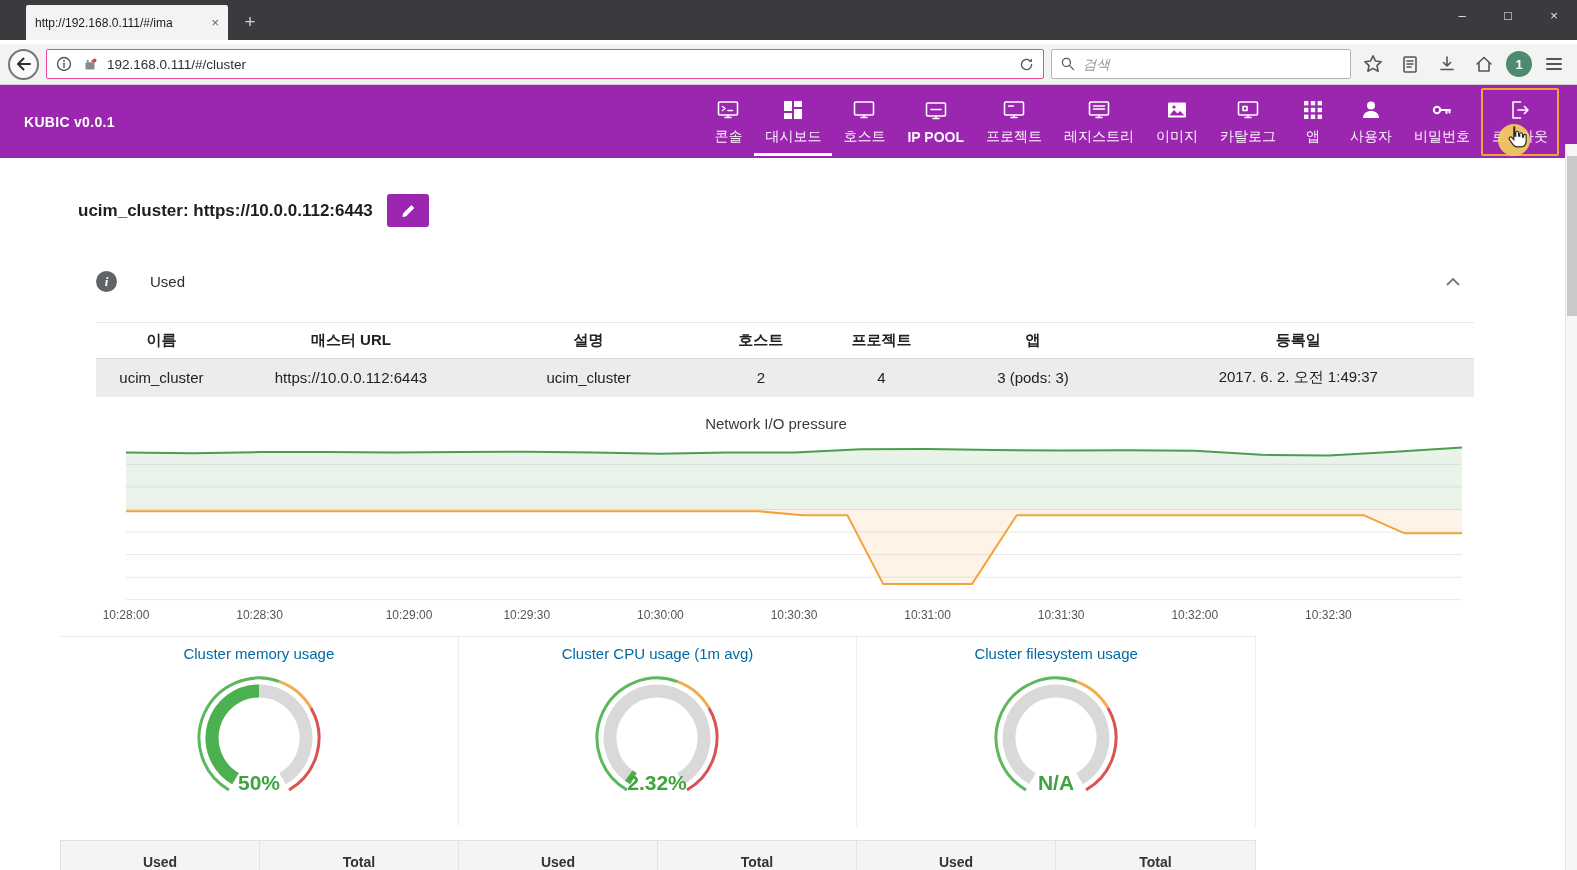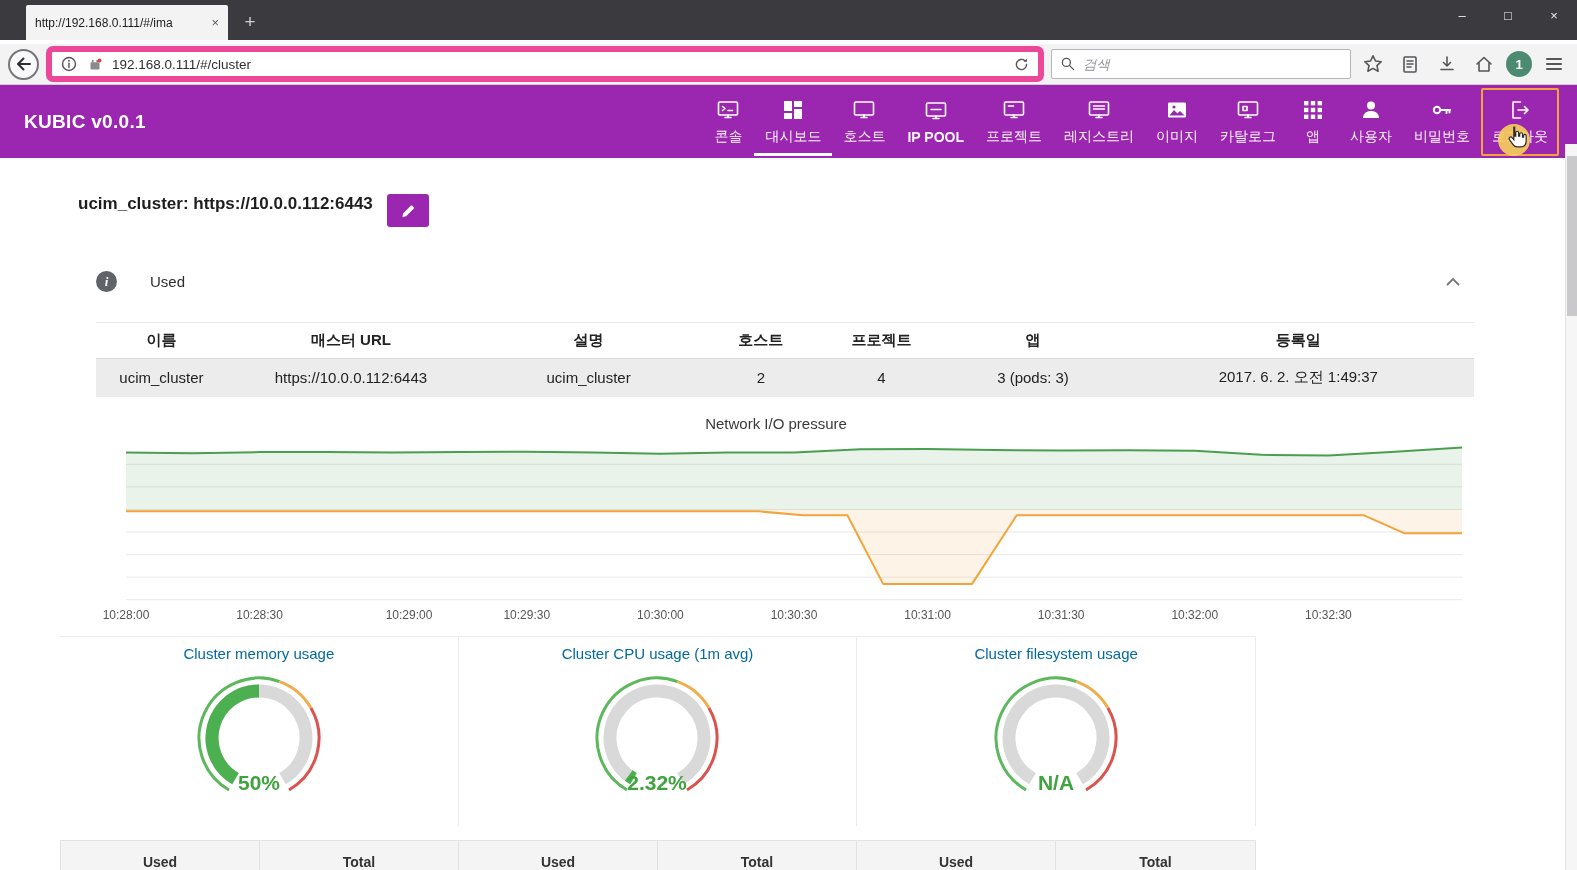--- a/index.html
+++ b/index.html
@@ -7,47 +7,47 @@
 
 .titlebar{position:absolute;left:0;top:0;width:1577px;height:40px;background:#3b3b3f}
 .tab{position:absolute;left:26px;bottom:0;width:202px;height:35px;background:#f3f3f4;border-radius:2px 2px 0 0;display:flex;align-items:center;padding:0 9px}
 .tab-title{flex:1;font-size:12px;color:#1c1c1e;white-space:nowrap;overflow:hidden}
 .tab-close{color:#5f5f63;font-size:13px;margin-left:6px}
 .newtab{position:absolute;left:236px;bottom:4px;width:28px;height:28px;color:#cfcfd2;font-size:19px;display:flex;align-items:center;justify-content:center}
 .winbtns{position:absolute;right:0;top:0;display:flex}
 .winbtn{width:46px;height:30px;color:#ededed;font-size:13px;display:flex;align-items:center;justify-content:center}
 .toolbar{position:absolute;top:44px;left:0;width:1577px;height:41px;background:#f3f3f4;border-bottom:1px solid #cfcfd1;display:flex;align-items:center;padding:0 8px;gap:7px}
 .back-btn{flex:none;width:31px;height:31px;border:2px solid #76767a;border-radius:50%;background:#f9f9fa;display:flex;align-items:center;justify-content:center}
-.url-field{flex:1;min-width:0;height:30px;background:#fff;border:6px solid #ec4899;border-radius:7px;display:flex;align-items:center;padding:12px 8px;gap:8px}
+.url-field{flex:1;min-width:0;height:30px;background:#fff;border:1px solid #ec4899;border-radius:2px;display:flex;align-items:center;padding:12px 8px;gap:8px}
 .url-input{flex:1;border:none;outline:none;background:transparent;font-size:13.5px;color:#2f2f33;font-family:inherit}
 .search-field{flex:none;width:300px;height:30px;background:#fff;border:1px solid #b5b5b9;border-radius:2px;display:flex;align-items:center;padding:0 8px;gap:7px}
 .search-input{flex:1;border:none;outline:none;background:transparent;font-size:13.5px;color:#a21caf;font-family:inherit}
 .search-input::placeholder{color:#95959b;font-style:italic}
 .tb-icon{flex:none;width:30px;height:30px;display:flex;align-items:center;justify-content:center}
 .badge{flex:none;width:26px;height:26px;border-radius:50%;background:#4c8b70;color:#fff;font-size:13px;font-weight:bold;display:flex;align-items:center;justify-content:center}
 
 .appbar{position:absolute;top:85px;left:0;width:1577px;height:73px;background:#9b26af}
-.brand{position:absolute;left:24px;top:50%;transform:translateY(-50%);color:#fff;font-size:19px;font-weight:bold;letter-spacing:.3px}
+.brand{position:absolute;left:24px;top:50%;transform:translateY(-50%);color:#fff;font-size:14px;font-weight:bold;letter-spacing:.3px}
 .nav{position:absolute;right:18px;top:0;height:100%;display:flex;align-items:center}
 .nav-item{display:flex;flex-direction:column;align-items:center;gap:6px;padding:10px 11px 7px;border-bottom:3px solid transparent;color:rgba(255,255,255,.96);min-width:52px}
 .nav-item .nav-label{font-size:14px;white-space:nowrap}
 .nav-item.active{border-bottom-color:#fff}
 .nav-item.bold .nav-label{font-weight:bold}
 .nav-item.highlight{border:2px solid #f2a43c;border-radius:2px;padding:8px 9px 8px}
 .nav-ic{width:24px;height:24px}
 .cursor{position:absolute;left:1496px;top:118px;width:40px;height:40px;z-index:30}
 .cursor-halo{position:absolute;left:2px;top:6px;width:32px;height:32px;border-radius:50%;background:rgba(246,205,92,.92)}
 .cursor svg{position:absolute;left:6px;top:6px}
 
 .scrollbar{position:absolute;right:0;top:144px;width:12px;height:726px;background:#f6f6f6;border-left:1px solid #e3e3e5;z-index:25}
 .scroll-thumb{position:absolute;left:1px;top:12px;width:10px;height:160px;background:#c9c9cc}
 
 .content{position:absolute;top:158px;left:0;width:1565px;height:712px;background:#fff;overflow:hidden}
 .card{position:relative;margin:36px 0 0 60px;width:1432px}
-.card-title-row{display:flex;align-items:flex-start;gap:14px;padding-left:18px;height:33px}
+.card-title-row{display:flex;align-items:center;gap:14px;padding-left:18px;height:33px}
 .card-title{font-size:17px;font-weight:bold;color:#1e1e1e}
 .edit-btn{width:42px;height:33px;background:#9b26af;border:none;border-radius:3px;display:flex;align-items:center;justify-content:center;cursor:pointer}
 .info-row{margin:44px 18px 0 36px;display:flex;align-items:center;position:relative;height:21px}
 .info-icon{width:21px;height:21px;border-radius:50%;background:#5f6468;color:#fff;font-size:13px;font-weight:bold;font-style:italic;font-family:"Liberation Serif",serif;display:flex;align-items:center;justify-content:center}
 .info-label{margin-left:33px;font-size:15px;color:#2e2e2e}
 .collapse{position:absolute;right:10px;top:0;width:22px;height:21px;display:flex;align-items:center;justify-content:center}
 table.info-table{margin:30px 18px 4px 36px;width:1378px;border-collapse:collapse;table-layout:fixed}
 .info-table th{height:36px;font-size:15px;font-weight:bold;color:#222;text-align:center;border-top:1px solid #e8e8e8;border-bottom:1px solid #d9d9d9;white-space:nowrap}
 .info-table td{height:38px;background:#ececec;font-size:15px;color:#222;text-align:center;white-space:nowrap}
 

